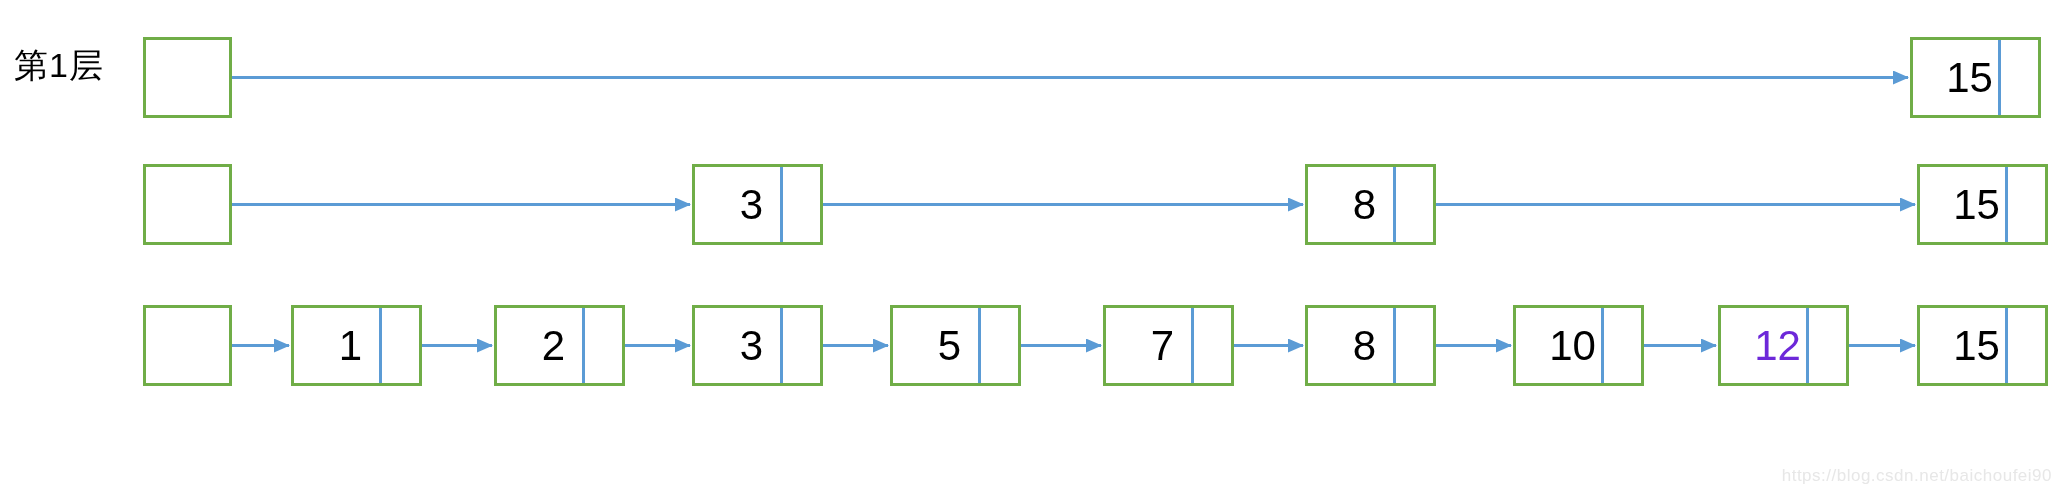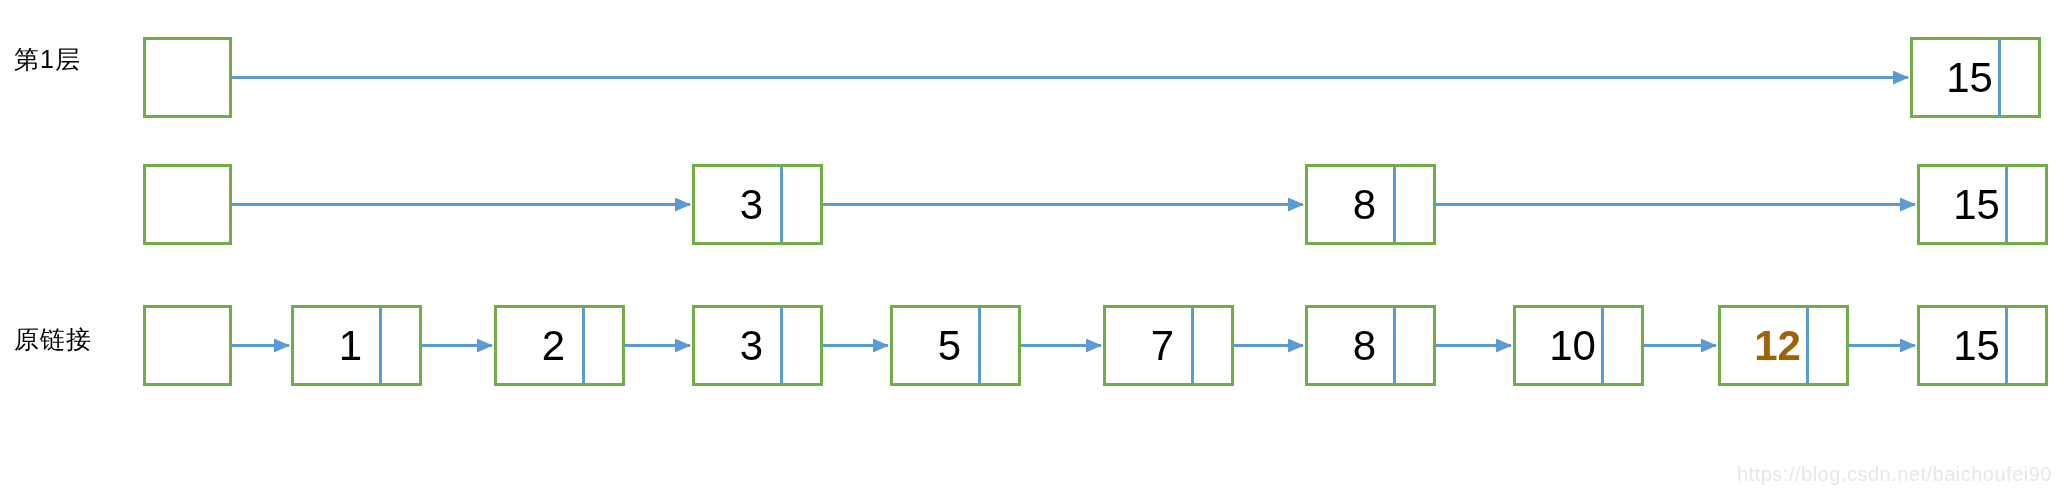--- a/index.html
+++ b/index.html
@@ -12,21 +12,21 @@
     position: relative;
     width: 2064px;
     height: 492px;
     background: #ffffff;
     overflow: hidden;
   }
   .row-label {
     position: absolute;
     left: 14px;
     width: 150px;
-    font-size: 25px;
+    font-size: 34px;
     color: #000000;
     letter-spacing: 1px;
     white-space: nowrap;
   }
   .node-box {
     position: absolute;
     background: #ffffff;
     box-sizing: border-box;
     border: 3px solid #f9a8d4;
   }
@@ -52,21 +52,21 @@
   #arrows {
     position: absolute;
     left: 0;
     top: 0;
     pointer-events: none;
   }
   #watermark {
     position: absolute;
     right: 12px;
     bottom: 6px;
-    font-size: 20px;
+    font-size: 17px;
     color: #e7e7e7;
     letter-spacing: 0.5px;
     text-align: right;
   }
 </style>
 </head>
 <body>
 
 <div id="canvas">
   <svg id="arrows" width="2064" height="492" viewBox="0 0 2064 492">
@@ -102,21 +102,20 @@
       <div class="pointer-divider" style="left: 85px; background: rgb(91, 155, 213);"></div>
     </div>
     <div class="node-box" style="left: 1305px; top: 164px; width: 131px; height: 81px; border-color: rgb(112, 173, 71);">
       <div class="node-value" style="color: rgb(0, 0, 0);">8</div>
       <div class="pointer-divider" style="left: 85px; background: rgb(91, 155, 213);"></div>
     </div>
     <div class="node-box" style="left: 1917px; top: 164px; width: 131px; height: 81px; border-color: rgb(112, 173, 71);">
       <div class="node-value" style="color: rgb(0, 0, 0);">15</div>
       <div class="pointer-divider" style="left: 85px; background: rgb(91, 155, 213);"></div>
     </div>
-    <div class="row-label" style="top: 323px;">原链接</div>
     <div class="node-box" style="left: 143px; top: 305px; width: 89px; height: 81px; border-color: rgb(112, 173, 71);"></div>
     <div class="node-box" style="left: 291px; top: 305px; width: 131px; height: 81px; border-color: rgb(112, 173, 71);">
       <div class="node-value" style="color: rgb(0, 0, 0);">1</div>
       <div class="pointer-divider" style="left: 85px; background: rgb(91, 155, 213);"></div>
     </div>
     <div class="node-box" style="left: 494px; top: 305px; width: 131px; height: 81px; border-color: rgb(112, 173, 71);">
       <div class="node-value" style="color: rgb(0, 0, 0);">2</div>
       <div class="pointer-divider" style="left: 85px; background: rgb(91, 155, 213);"></div>
     </div>
     <div class="node-box" style="left: 692px; top: 305px; width: 131px; height: 81px; border-color: rgb(112, 173, 71);">
@@ -133,20 +132,20 @@
     </div>
     <div class="node-box" style="left: 1305px; top: 305px; width: 131px; height: 81px; border-color: rgb(112, 173, 71);">
       <div class="node-value" style="color: rgb(0, 0, 0);">8</div>
       <div class="pointer-divider" style="left: 85px; background: rgb(91, 155, 213);"></div>
     </div>
     <div class="node-box" style="left: 1513px; top: 305px; width: 131px; height: 81px; border-color: rgb(112, 173, 71);">
       <div class="node-value" style="color: rgb(0, 0, 0); text-align: right;">10</div>
       <div class="pointer-divider" style="left: 85px; background: rgb(91, 155, 213);"></div>
     </div>
     <div class="node-box" style="left: 1718px; top: 305px; width: 131px; height: 81px; border-color: rgb(112, 173, 71);">
-      <div class="node-value" style="color: #a16207; font-weight: bold;">12</div>
+      <div class="node-value" style="color: #6d28d9;">12</div>
       <div class="pointer-divider" style="left: 85px; background: rgb(91, 155, 213);"></div>
     </div>
     <div class="node-box" style="left: 1917px; top: 305px; width: 131px; height: 81px; border-color: rgb(112, 173, 71);">
       <div class="node-value" style="color: rgb(0, 0, 0);">15</div>
       <div class="pointer-divider" style="left: 85px; background: rgb(91, 155, 213);"></div>
     </div>
   </div>
 
 </body></html>

